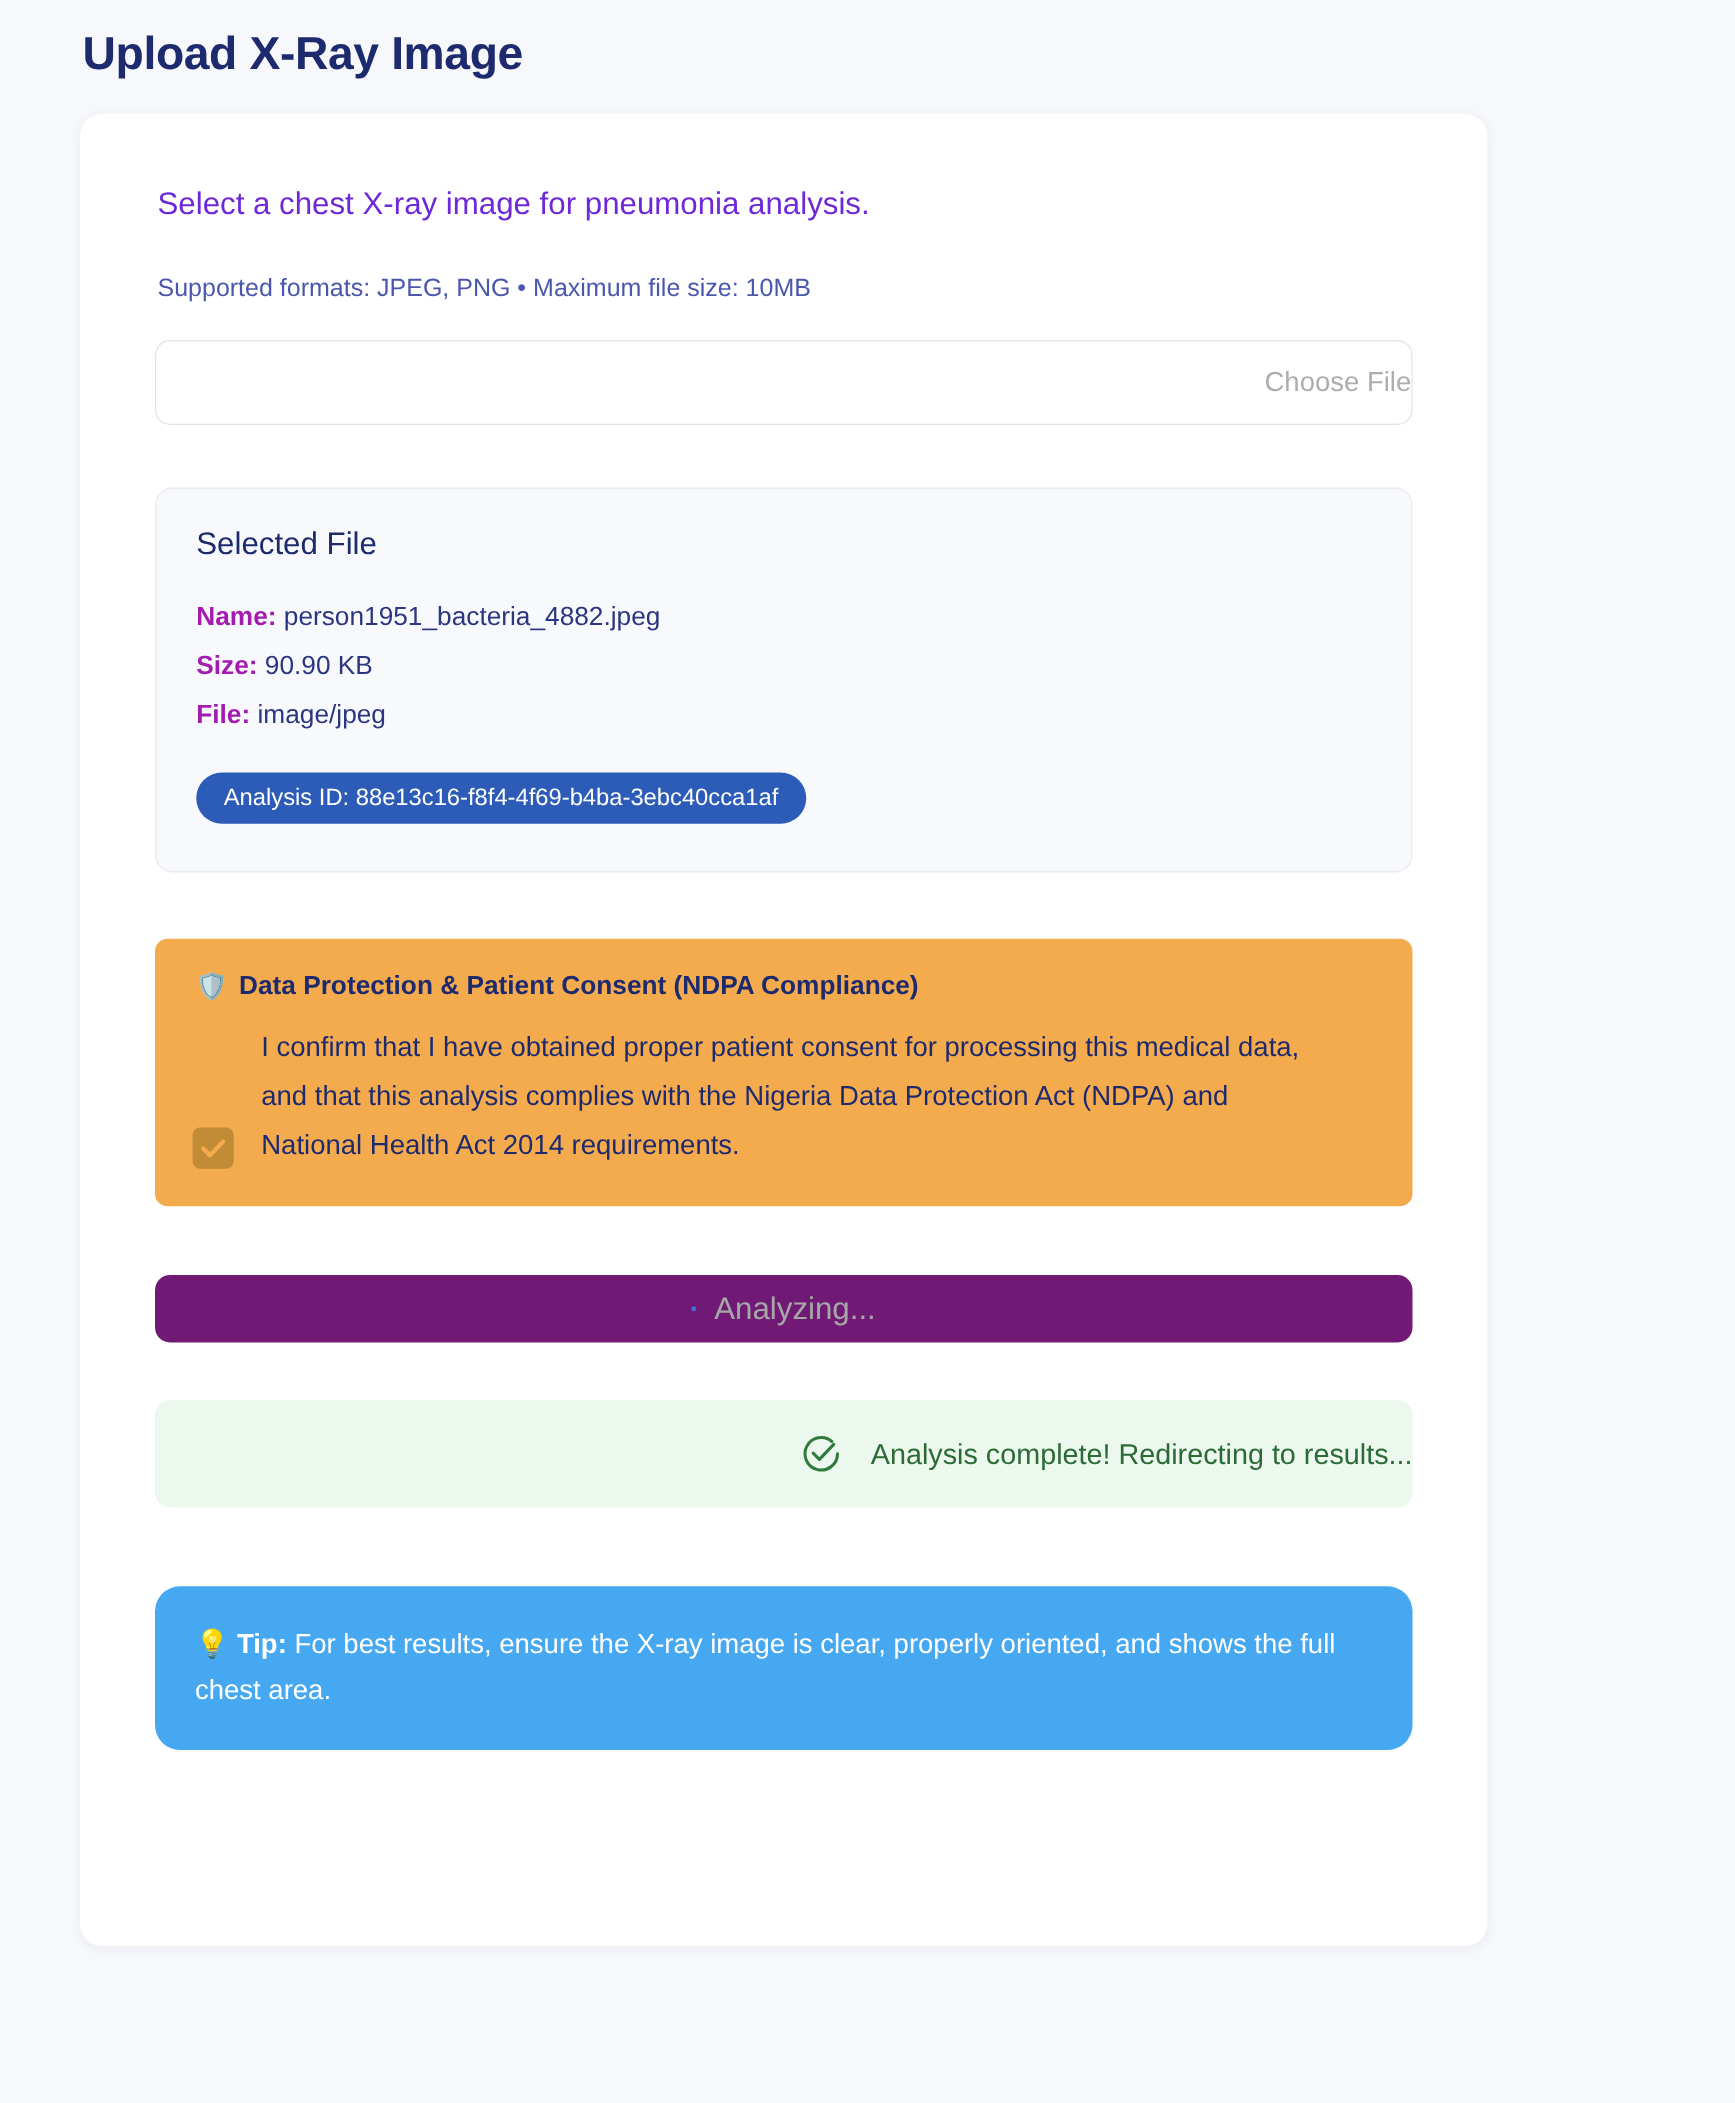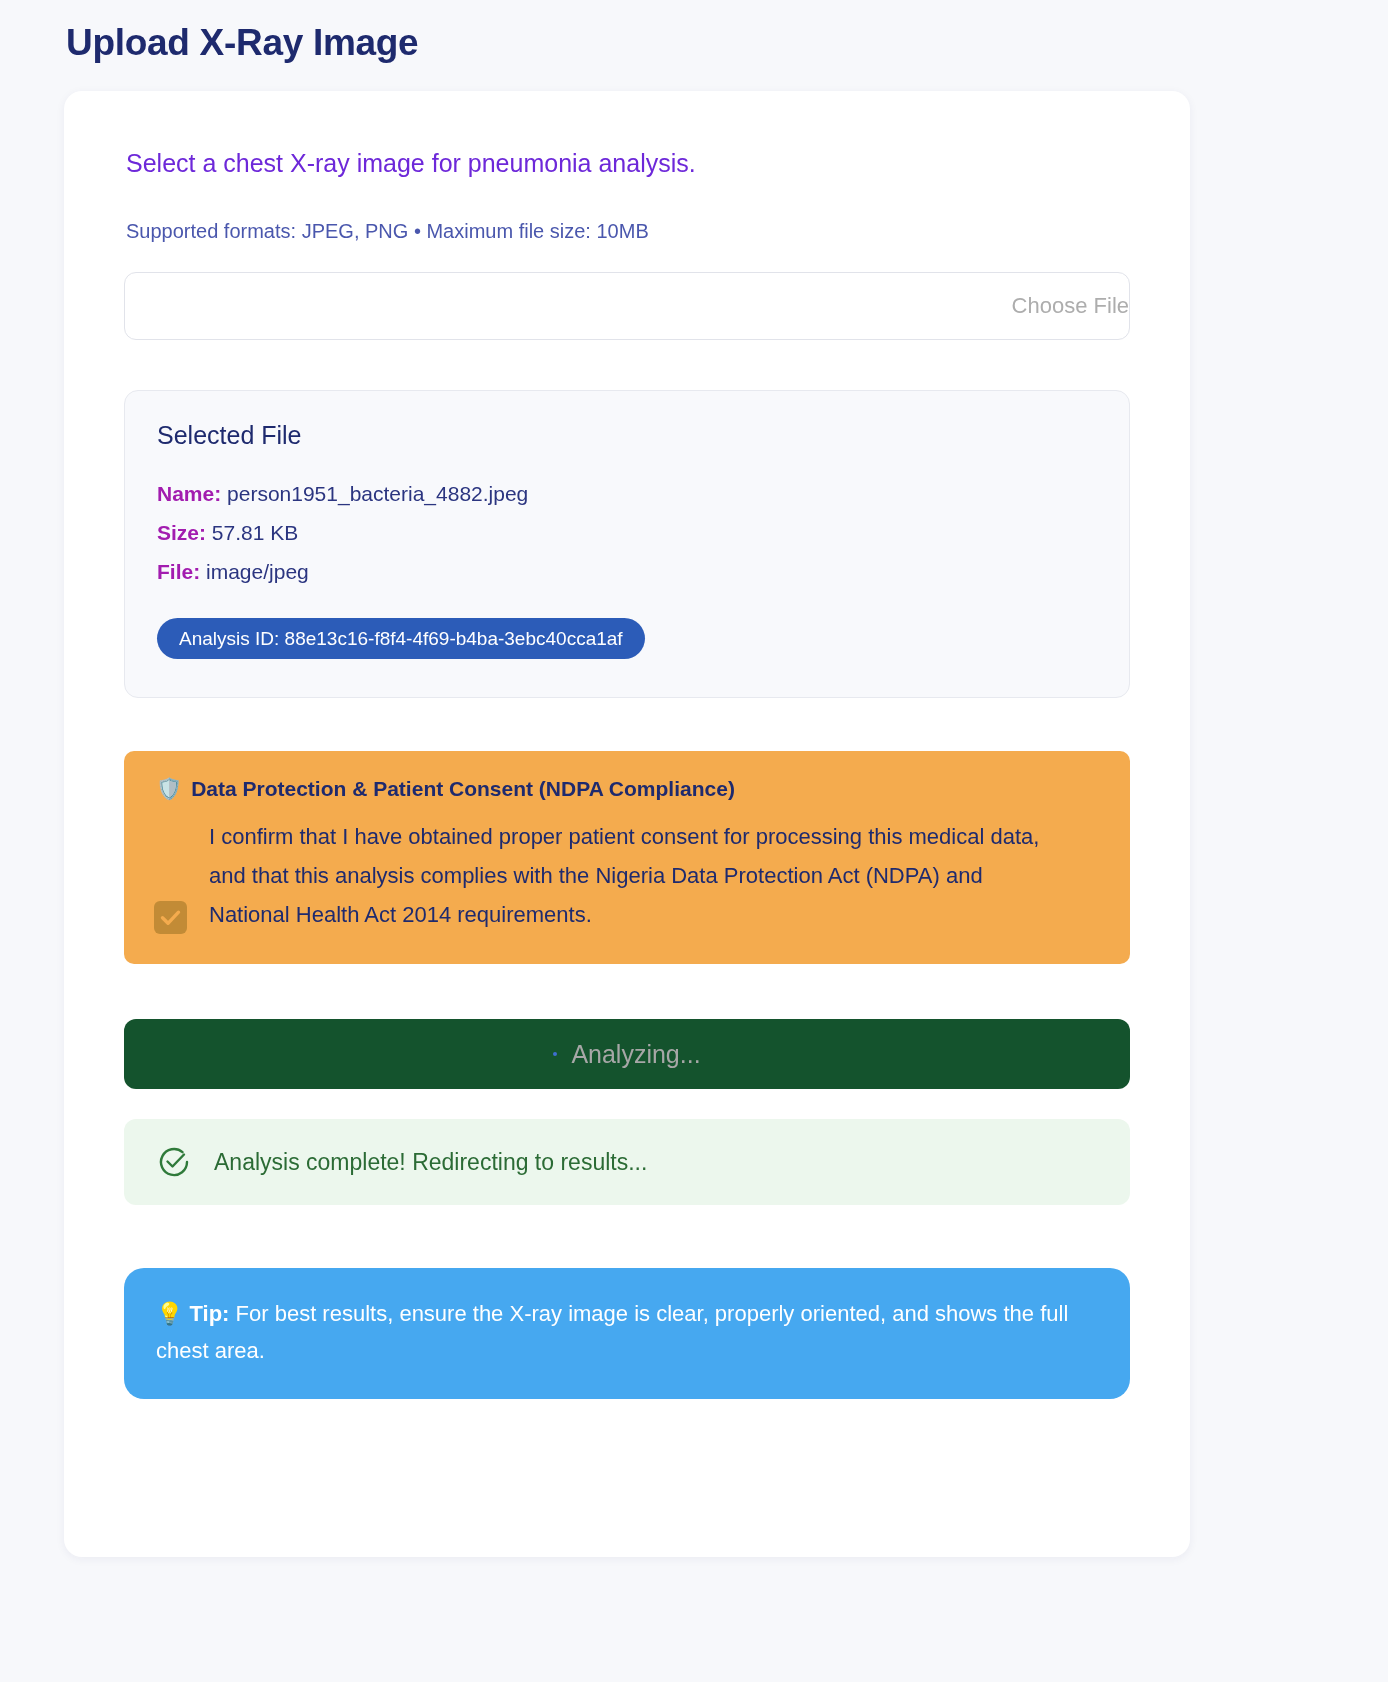--- a/index.html
+++ b/index.html
@@ -131,48 +131,49 @@
   }
   .checkbox svg { display: block; }
   .consent-text {
     font-size: 22px;
     color: #1e2a6e;
     line-height: 1.78;
     max-width: 850px;
   }
   .analyze-button {
     margin-top: 55px;
-    height: 70px;
-    background: #14532d;
+    height: 54px;
+    background: #701a75;
     border-radius: 12px;
     display: flex;
     align-items: center;
     justify-content: center;
     gap: 14px;
     color: #a7a7a7;
     font-size: 25px;
     cursor: default;
   }
   .spinner-dot {
     width: 4px;
     height: 4px;
     border-radius: 50%;
     background: #3f6fd0;
     display: inline-block;
   }
   .status-message {
-    margin-top: 30px;
+    margin-top: 46px;
     background: #ecf7ed;
     border-radius: 12px;
     height: 86px;
     display: flex;
     align-items: center;
     gap: 22px;
     padding-left: 32px;
     box-sizing: border-box;
+    justify-content: flex-end;
   }
   .status-text {
     font-size: 23px;
     color: #2b6b35;
   }
   .tip-box {
     margin-top: 63px;
     background: #46a8f0;
     border-radius: 20px;
     padding: 28px 32px 30px 32px;
@@ -201,21 +202,21 @@
 
     <div class="selected-file">
       <h2>Selected File</h2>
 
       <div class="file-line">
         <b>Name:</b>
         <span>person1951_bacteria_4882.jpeg</span>
       </div>
       <div class="file-line">
         <b>Size:</b>
-        <span>57.81 KB</span>
+        <span>90.90 KB</span>
       </div>
       <div class="file-line">
         <b>File:</b>
         <span>image/jpeg</span>
       </div>
 
       <div class="analysis-badge">Analysis ID: 88e13c16-f8f4-4f69-b4ba-3ebc40cca1af</div>
     </div>
 
     <div class="consent-box">

